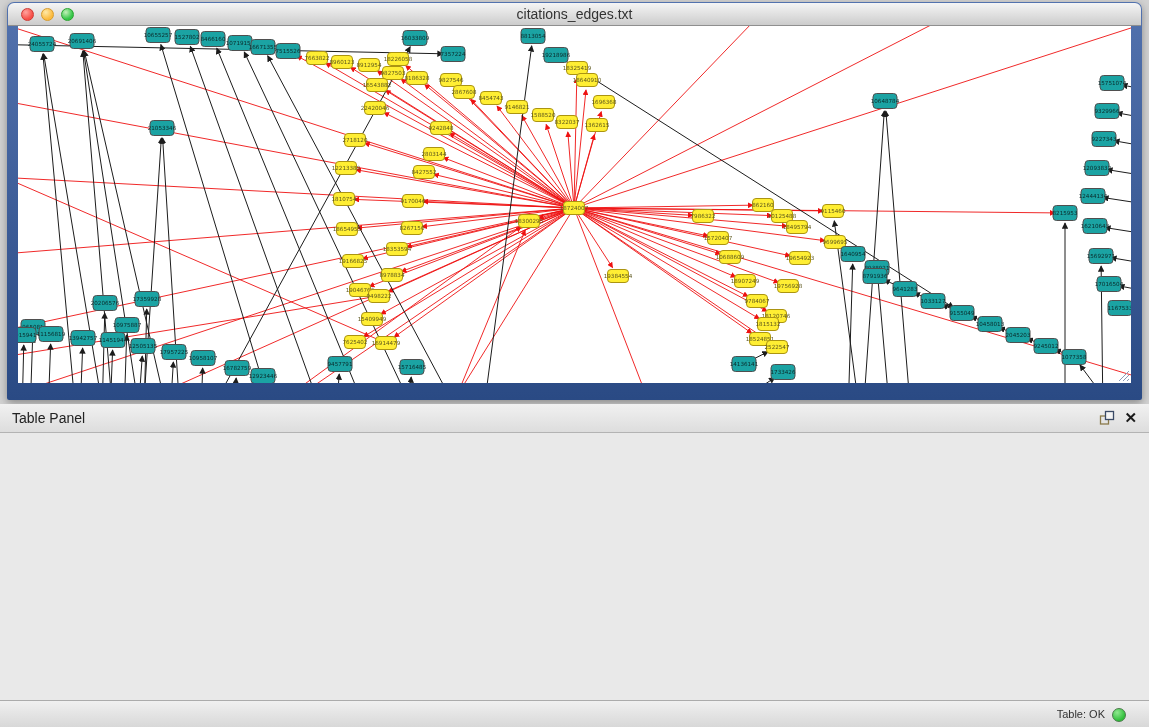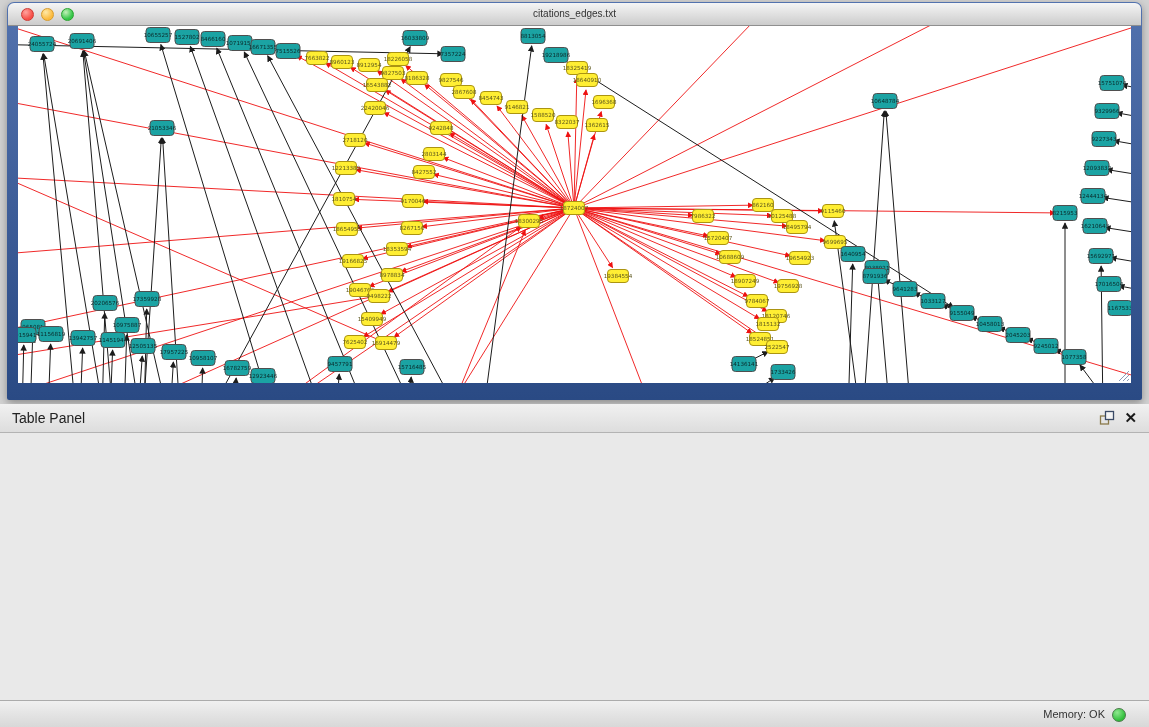--- a/index.html
+++ b/index.html
@@ -10,21 +10,21 @@
   .netwin{position:absolute;left:7px;top:2px;width:1135px;height:398px;
           background:linear-gradient(#5272ae,#2a4a84);
           border-radius:7px 7px 2px 2px;box-shadow:0 3px 9px rgba(0,0,0,.35)}
   .titlebar{position:absolute;left:1px;top:1px;right:1px;height:22px;
             background:linear-gradient(#f5f5f5,#cccccc);
             border-radius:6px 6px 0 0;border-bottom:1px solid #8f8f8f}
   .tl{position:absolute;top:5px;width:11px;height:11px;border-radius:50%}
   .tl.red{left:13px;background:radial-gradient(circle at 35% 30%,#ffa49e,#f75049 65%);border:1px solid #ce3a34}
   .tl.yel{left:33px;background:radial-gradient(circle at 35% 30%,#ffe9a8,#fcbb3f 65%);border:1px solid #d89c2c}
   .tl.grn{left:53px;background:radial-gradient(circle at 35% 30%,#c2f0b8,#35c648 65%);border:1px solid #2aa32f}
-  .wtitle{text-align:center;line-height:22px;font-size:10px;color:#333}
+  .wtitle{text-align:center;line-height:22px;font-size:14px;color:#333}
   .canvas{position:absolute;left:11px;top:24px;width:1113px;height:357px;background:#fff;overflow:hidden}
   .grip{position:absolute;right:12px;bottom:18px;width:13px;height:13px}
 
   
   .panel{position:absolute;left:0;top:404px;width:1149px;height:296px;background:#e9e9e9}
   .phead{position:absolute;top:0;left:0;right:0;height:28px;
          background:linear-gradient(#f1f1f1,#dddddd);border-bottom:1px solid #b3b3b3}
   .ptitle{position:absolute;left:12px;line-height:28px;font-size:14px;color:#222}
   .float-ic{position:absolute;right:34px;top:6px;width:16px;height:16px}
   .close-ic{position:absolute;right:12px;top:0;line-height:28px;font-size:15px;font-weight:bold;color:#1a1a1a;cursor:default}
@@ -622,15 +622,15 @@
     <svg class="float-ic" viewBox="0 0 16 16">
       <rect x="1.5" y="6" width="8" height="8" fill="none" stroke="#8a7a4a" stroke-width="1.3"></rect>
       <rect x="6.5" y="1.5" width="8" height="8" fill="#f4f4f4" stroke="#3a4a66" stroke-width="1.3"></rect>
     </svg>
     <span class="close-ic">✕</span>
   </div>
 
 </div>
 
 <div class="status">
-  <span class="mem">Memory: OK</span>
+  <span class="mem">Table: OK</span>
   <span class="dot"></span>
 </div>
 
 </body></html>

